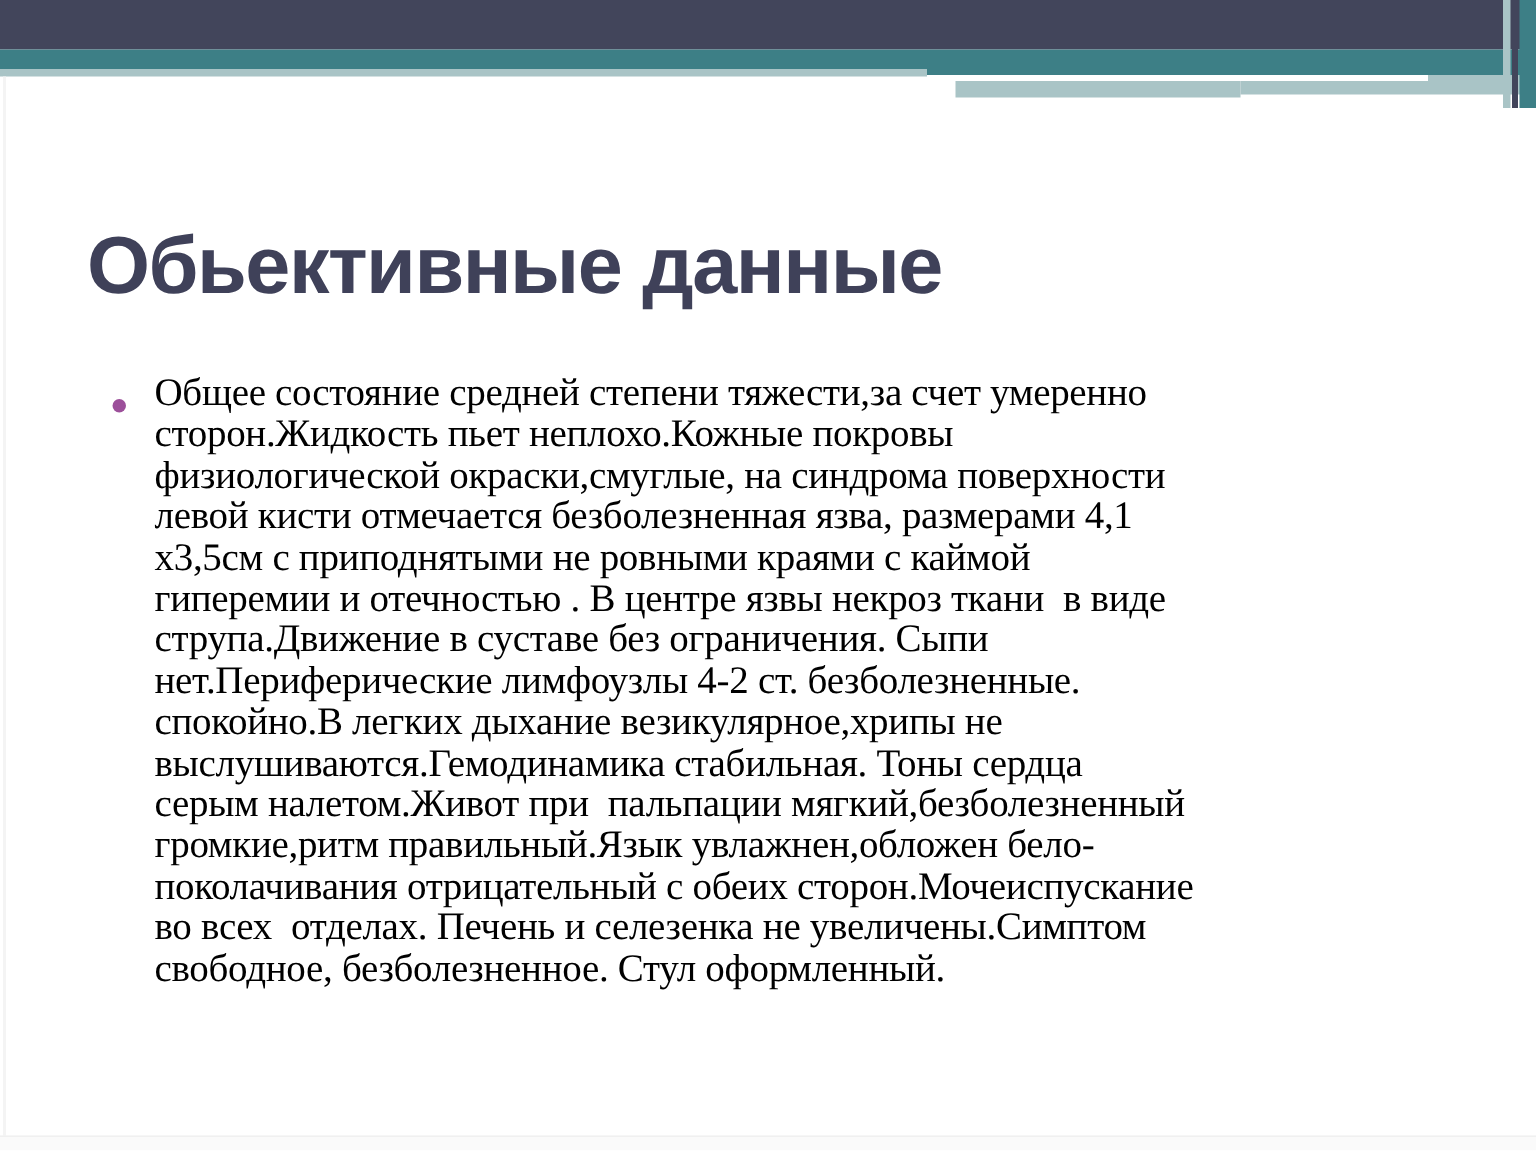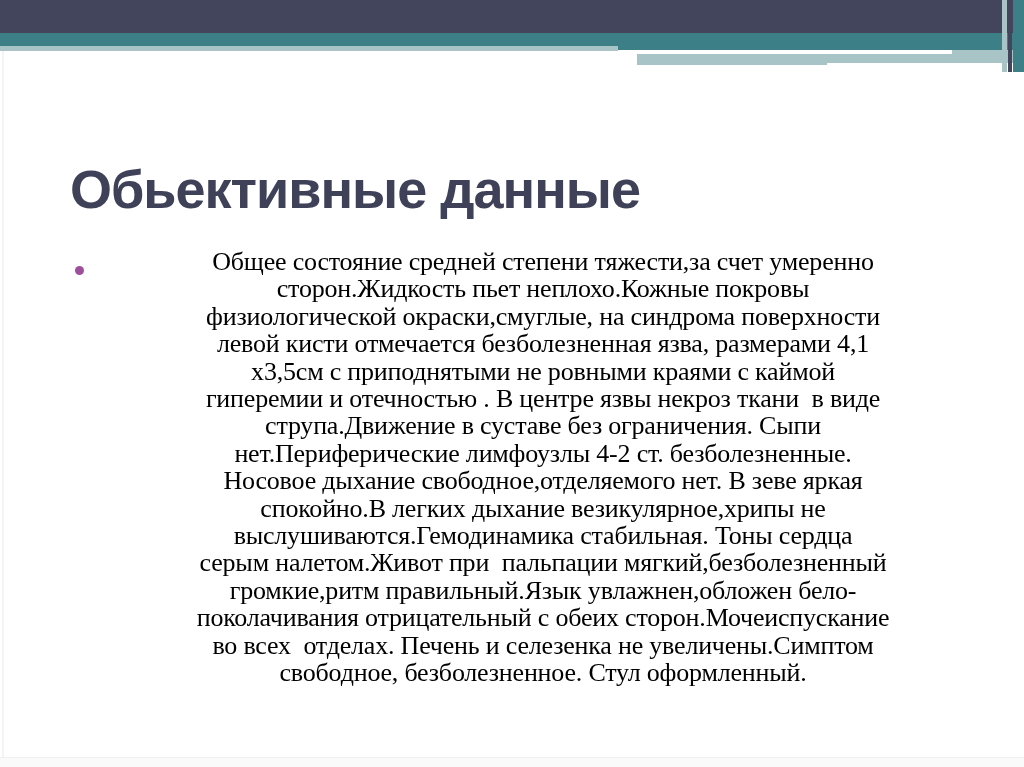--- a/index.html
+++ b/index.html
@@ -29,21 +29,21 @@
   .stripe-dark   { left: 1008px; top: 0; width: 4px;  height: 72px; background: #42455B; }
   .stripe-teal   { left: 1013px; top: 0; width: 11px; height: 72px; background: #3D7F86; }
   .left-faint    { left: 2px; top: 51px; width: 2px; height: 708px; background: #f4f4f4; }
   .bottom-strip  { left: 0; top: 757px; width: 1024px; height: 10px; background: #fafafa; border-top: 1px solid #f0f0f0; }
 
   
   .title {
     position: absolute;
     left: 58px;
     top: 146px;
-    margin: 12px;
+    margin: 0;
     font-family: "Liberation Sans", sans-serif;
     font-size: 54px;
     font-weight: bold;
     letter-spacing: -1px;
     color: #3F4159;
     white-space: pre;
   }
 
   
   .bullet-dot {
@@ -61,21 +61,20 @@
     top: 248px;
     width: 880px;
     font-family: "Liberation Serif", serif;
     font-size: 26px;
     line-height: 27.4px;
     color: #000000;
   }
   .content-line {
     white-space: pre;
     letter-spacing: -0.2px;
-    text-align: center;
   }
 </style>
 </head>
 <body>
 
 <div class="slide">
 
   <div class="bar top-dark"></div>
   <div class="bar top-teal"></div>
   <div class="bar top-sage-left"></div>
@@ -95,21 +94,20 @@
   <span class="bullet-dot"></span>
   <div class="content-lines">
     <div class="content-line">Общее состояние средней степени тяжести,за счет умеренно</div>
     <div class="content-line">сторон.Жидкость пьет неплохо.Кожные покровы</div>
     <div class="content-line">физиологической окраски,смуглые, на синдрома поверхности</div>
     <div class="content-line">левой кисти отмечается безболезненная язва, размерами 4,1</div>
     <div class="content-line">х3,5см с приподнятыми не ровными краями с каймой</div>
     <div class="content-line">гиперемии и отечностью . В центре язвы некроз ткани  в виде</div>
     <div class="content-line">струпа.Движение в суставе без ограничения. Сыпи</div>
     <div class="content-line">нет.Периферические лимфоузлы 4-2 ст. безболезненные.</div>
-    <div class="content-line">Носовое дыхание свободное,отделяемого нет. В зеве яркая</div>
     <div class="content-line">спокойно.В легких дыхание везикулярное,хрипы не</div>
     <div class="content-line">выслушиваются.Гемодинамика стабильная. Тоны сердца</div>
     <div class="content-line">серым налетом.Живот при  пальпации мягкий,безболезненный</div>
     <div class="content-line">громкие,ритм правильный.Язык увлажнен,обложен бело-</div>
     <div class="content-line">поколачивания отрицательный с обеих сторон.Мочеиспускание</div>
     <div class="content-line">во всех  отделах. Печень и селезенка не увеличены.Симптом</div>
     <div class="content-line">свободное, безболезненное. Стул оформленный.</div>
   </div>
 
 </div>

